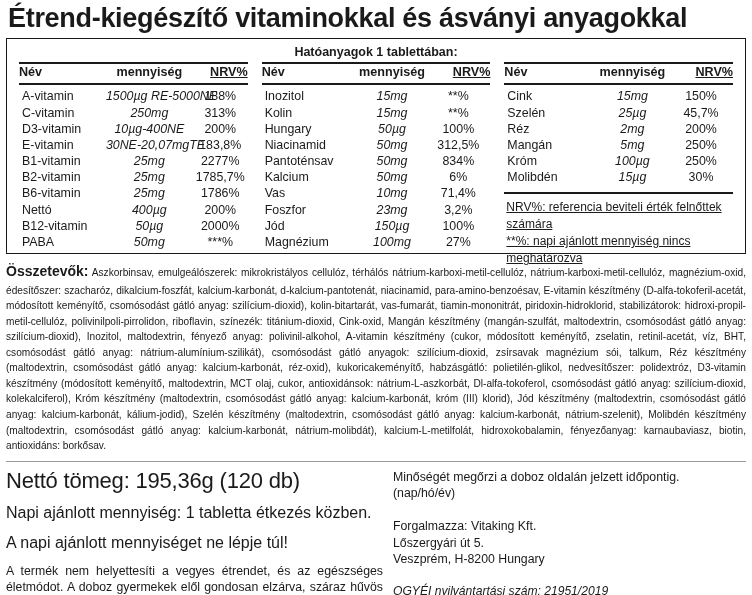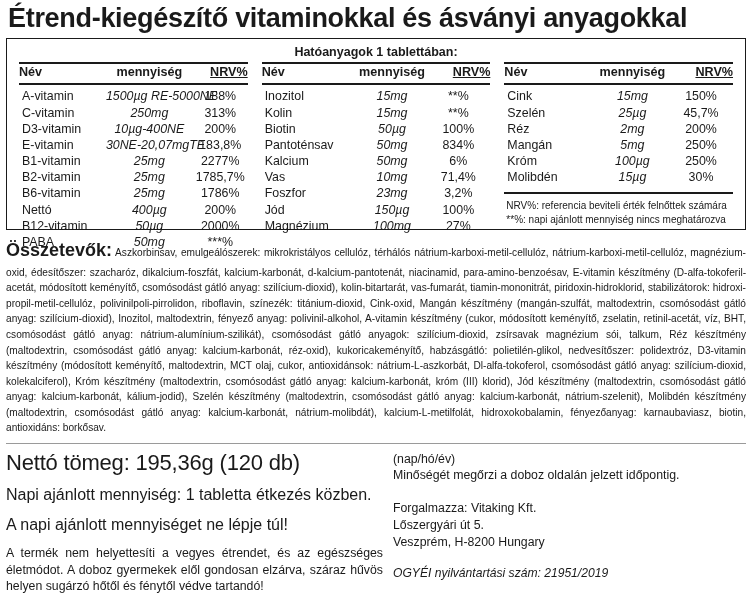--- a/index.html
+++ b/index.html
@@ -31,21 +31,21 @@
     padding: 4px 6px 0 8px;
     white-space: nowrap;
   }
 
   
   .facts-box {
     margin: 6px 6px 0 6px;
     border: 1.6px solid #1a1a1a;
     box-sizing: border-box;
     padding: 5px 8px 6px 8px;
-    height: 192px;
+    height: 216px;
   }
   .facts-caption {
     text-align: center;
     font-size: 12.5px;
     font-weight: bold;
     margin: 1px 0 3px 0;
   }
   .facts-cols {
     display: flex;
     gap: 0px;
@@ -94,36 +94,37 @@
   .g2 col.w-nrv  { width: 28%; }
   .g3 col.w-name { width: 40%; }
   .g3 col.w-amt  { width: 32%; }
   .g3 col.w-nrv  { width: 28%; }
 
   .footnote-rule {
     border-top: 2.2px solid #1a1a1a;
     margin: 6px 0 0 0;
   }
   .footnotes {
-    font-size: 10px;
+    font-size: 12px;
     line-height: 1.42;
     padding-top: 5px;
     padding-left: 2px;
+    text-decoration: underline;
   }
 
   
   .ingredients {
     margin: 7px 6px 0 6px;
     font-size: 10.15px;
     line-height: 1.53;
     text-align: justify;
     text-justify: inter-word;
     hyphens: manual;
   }
-  .ingredients b { font-size: 18px; }
+  .ingredients b { font-size: 14px; }
 
   
   .rule-thin {
     border-top: 1px solid #9a9a9a;
     margin: 7px 6px 0 6px;
   }
 
   
   .bottom {
     display: flex;
@@ -269,23 +270,28 @@
                 <td class="c-name">Inozitol</td>
                 <td class="c-amt">15mg</td>
                 <td class="c-nrv">**%</td>
               </tr>
             <tr>
                 <td class="c-name">Kolin</td>
                 <td class="c-amt">15mg</td>
                 <td class="c-nrv">**%</td>
               </tr>
             <tr>
-                <td class="c-name">Biotin</td>
+                <td class="c-name">Hungary</td>
                 <td class="c-amt">50µg</td>
                 <td class="c-nrv">100%</td>
+              </tr>
+            <tr>
+                <td class="c-name">Niacinamid</td>
+                <td class="c-amt">50mg</td>
+                <td class="c-nrv">312,5%</td>
               </tr>
             <tr>
                 <td class="c-name">Pantoténsav</td>
                 <td class="c-amt">50mg</td>
                 <td class="c-nrv">834%</td>
               </tr>
             <tr>
                 <td class="c-name">Kalcium</td>
                 <td class="c-amt">50mg</td>
                 <td class="c-nrv">6%</td>
@@ -381,22 +387,22 @@
 
   <div class="bottom">
     <div class="bottom-left">
       <div class="net-weight">Nettó tömeg: 195,36g (120 db)</div>
       <div class="dose">Napi ajánlott mennyiség: 1 tabletta étkezés közben.</div>
       <div class="warn">A napi ajánlott mennyiséget ne lépje túl!</div>
       <div class="advice">A termék nem helyettesíti a vegyes étrendet, és az egészséges életmódot. A doboz gyermekek elől gondosan elzárva, száraz hűvös helyen sugárzó hőtől és fénytől védve tartandó!</div>
     </div>
     <div class="bottom-right">
       <div class="best-before">
+        <div>Minőségét megőrzi a doboz oldalán jelzett időpontig.</div>
         <div>(nap/hó/év)</div>
-        <div>Minőségét megőrzi a doboz oldalán jelzett időpontig.</div>
       </div>
       <div class="distributor">
         <div>Forgalmazza: Vitaking Kft.</div>
         <div>Lőszergyári út 5.</div>
         <div>Veszprém, H-8200 Hungary</div>
       </div>
       <div class="reg-number">OGYÉI nyilvántartási szám: 21951/2019</div>
     </div>
   </div>
 

